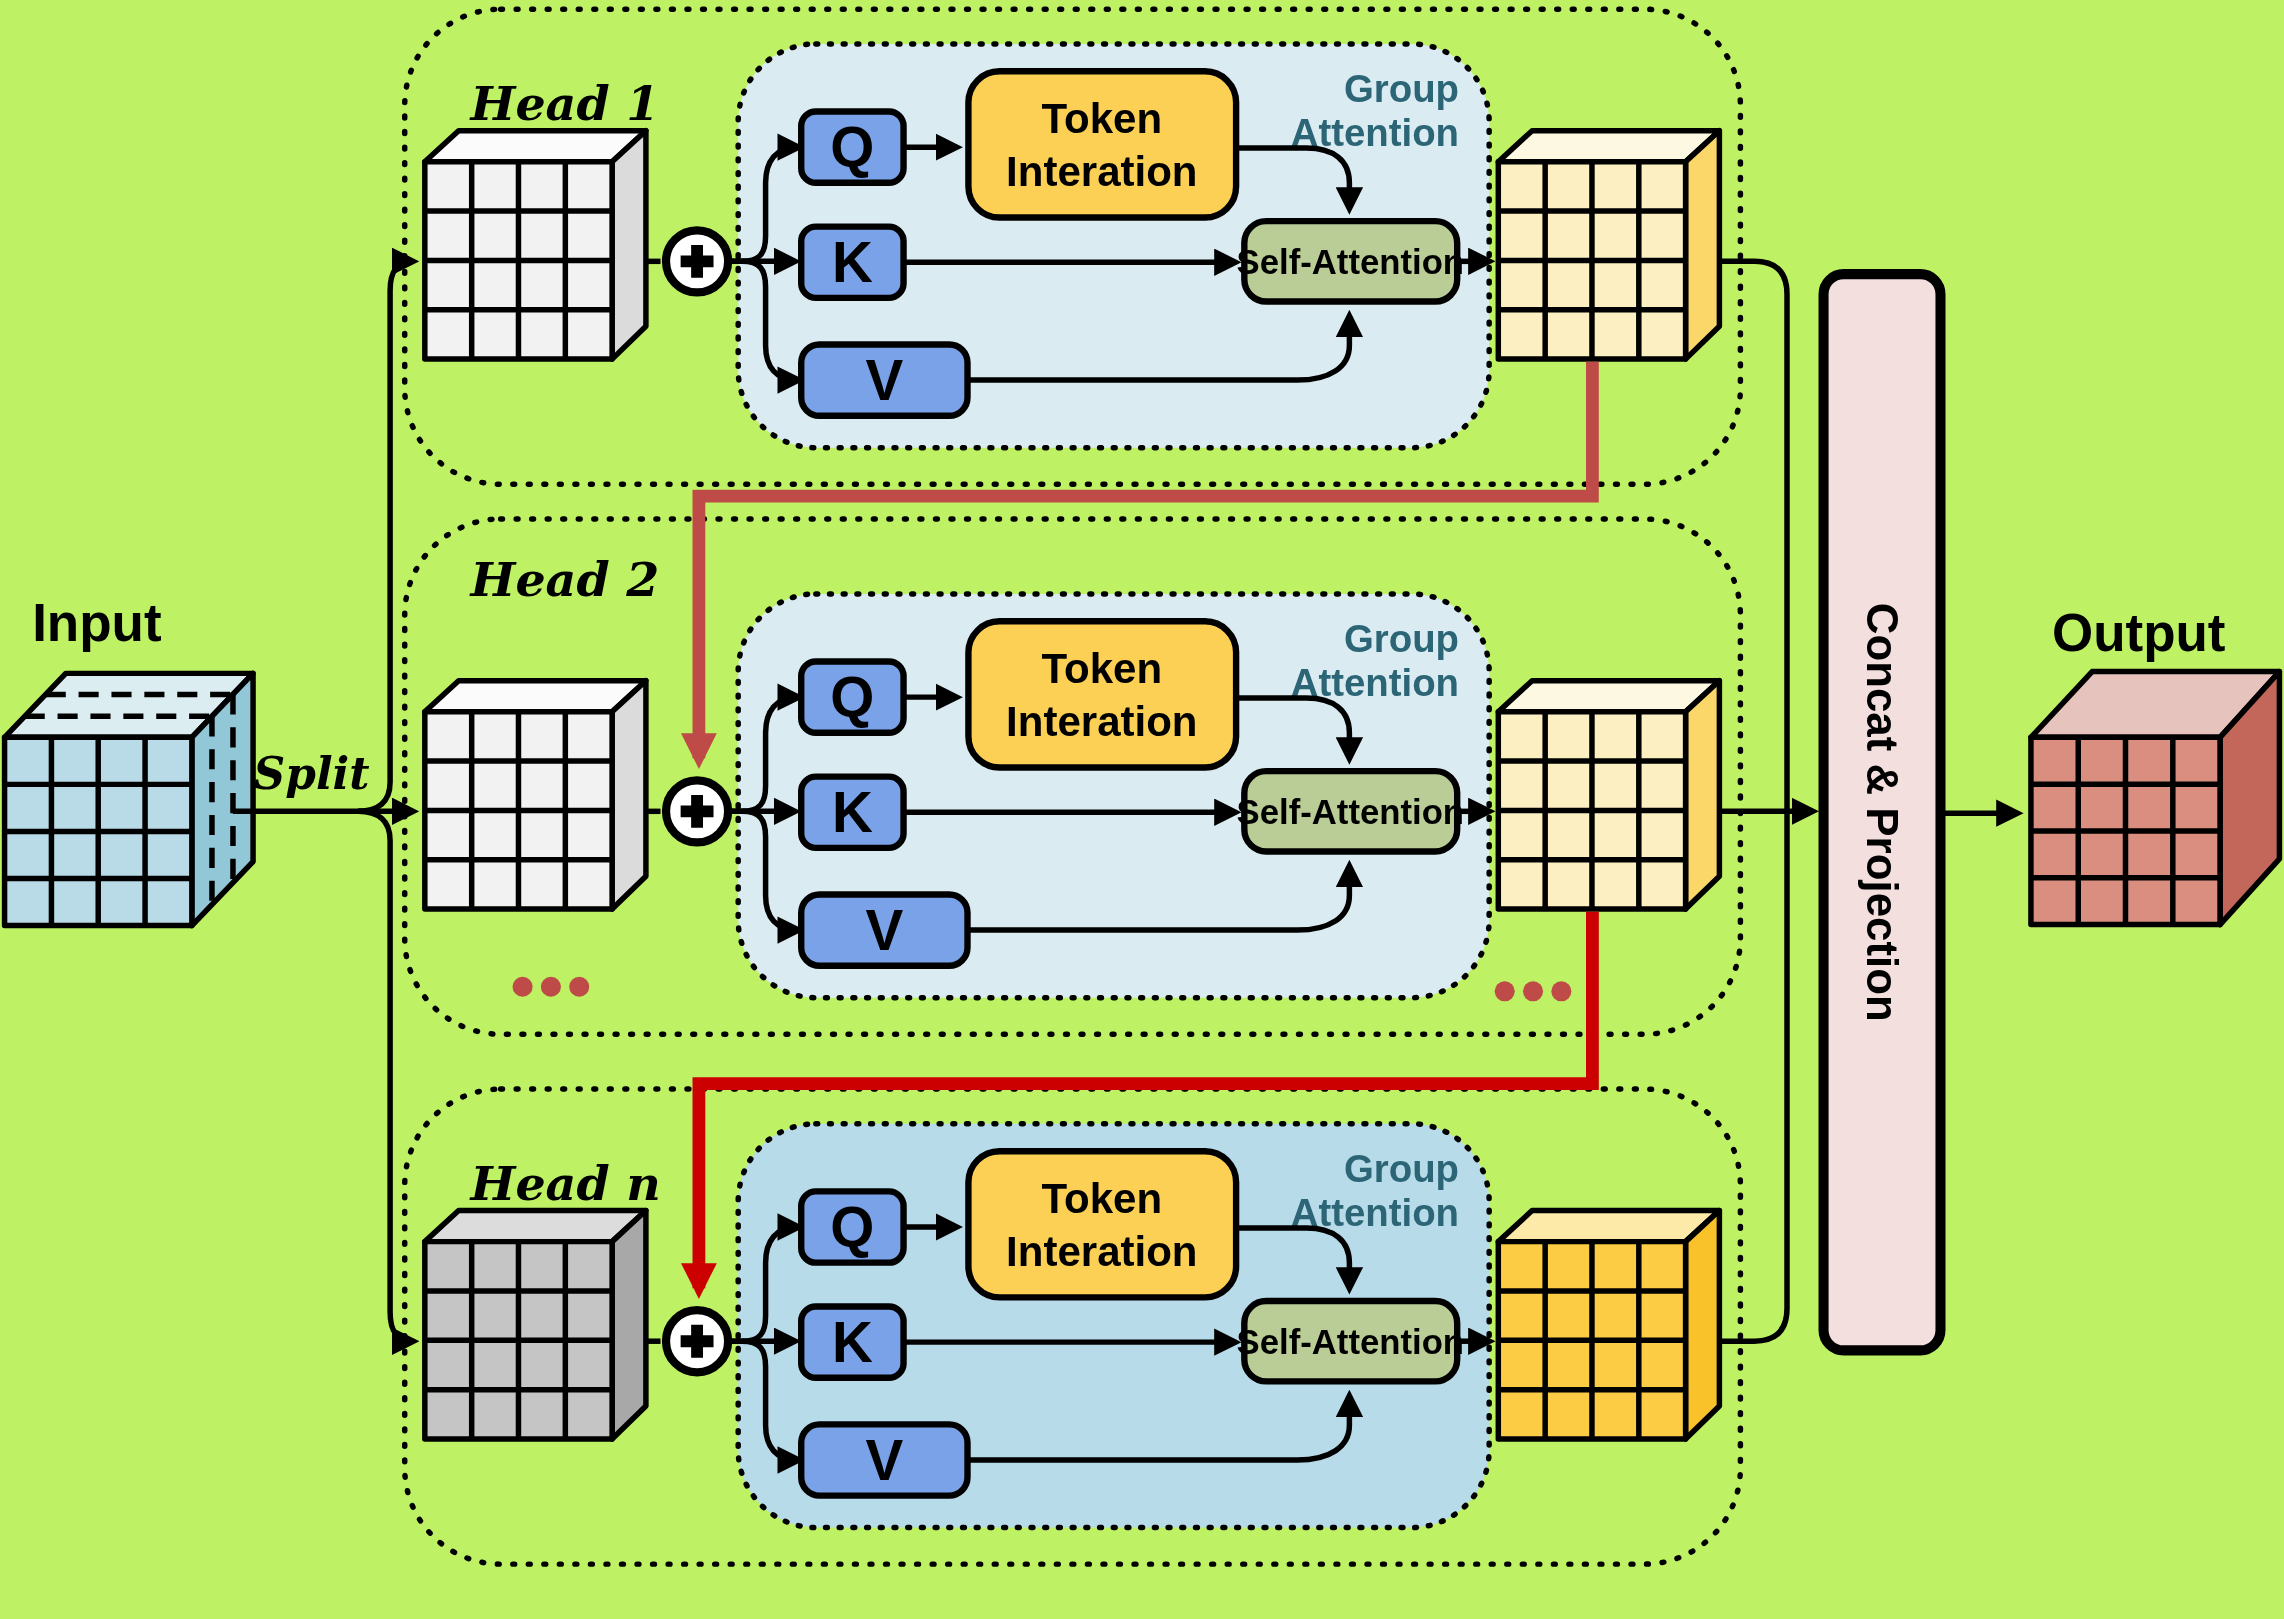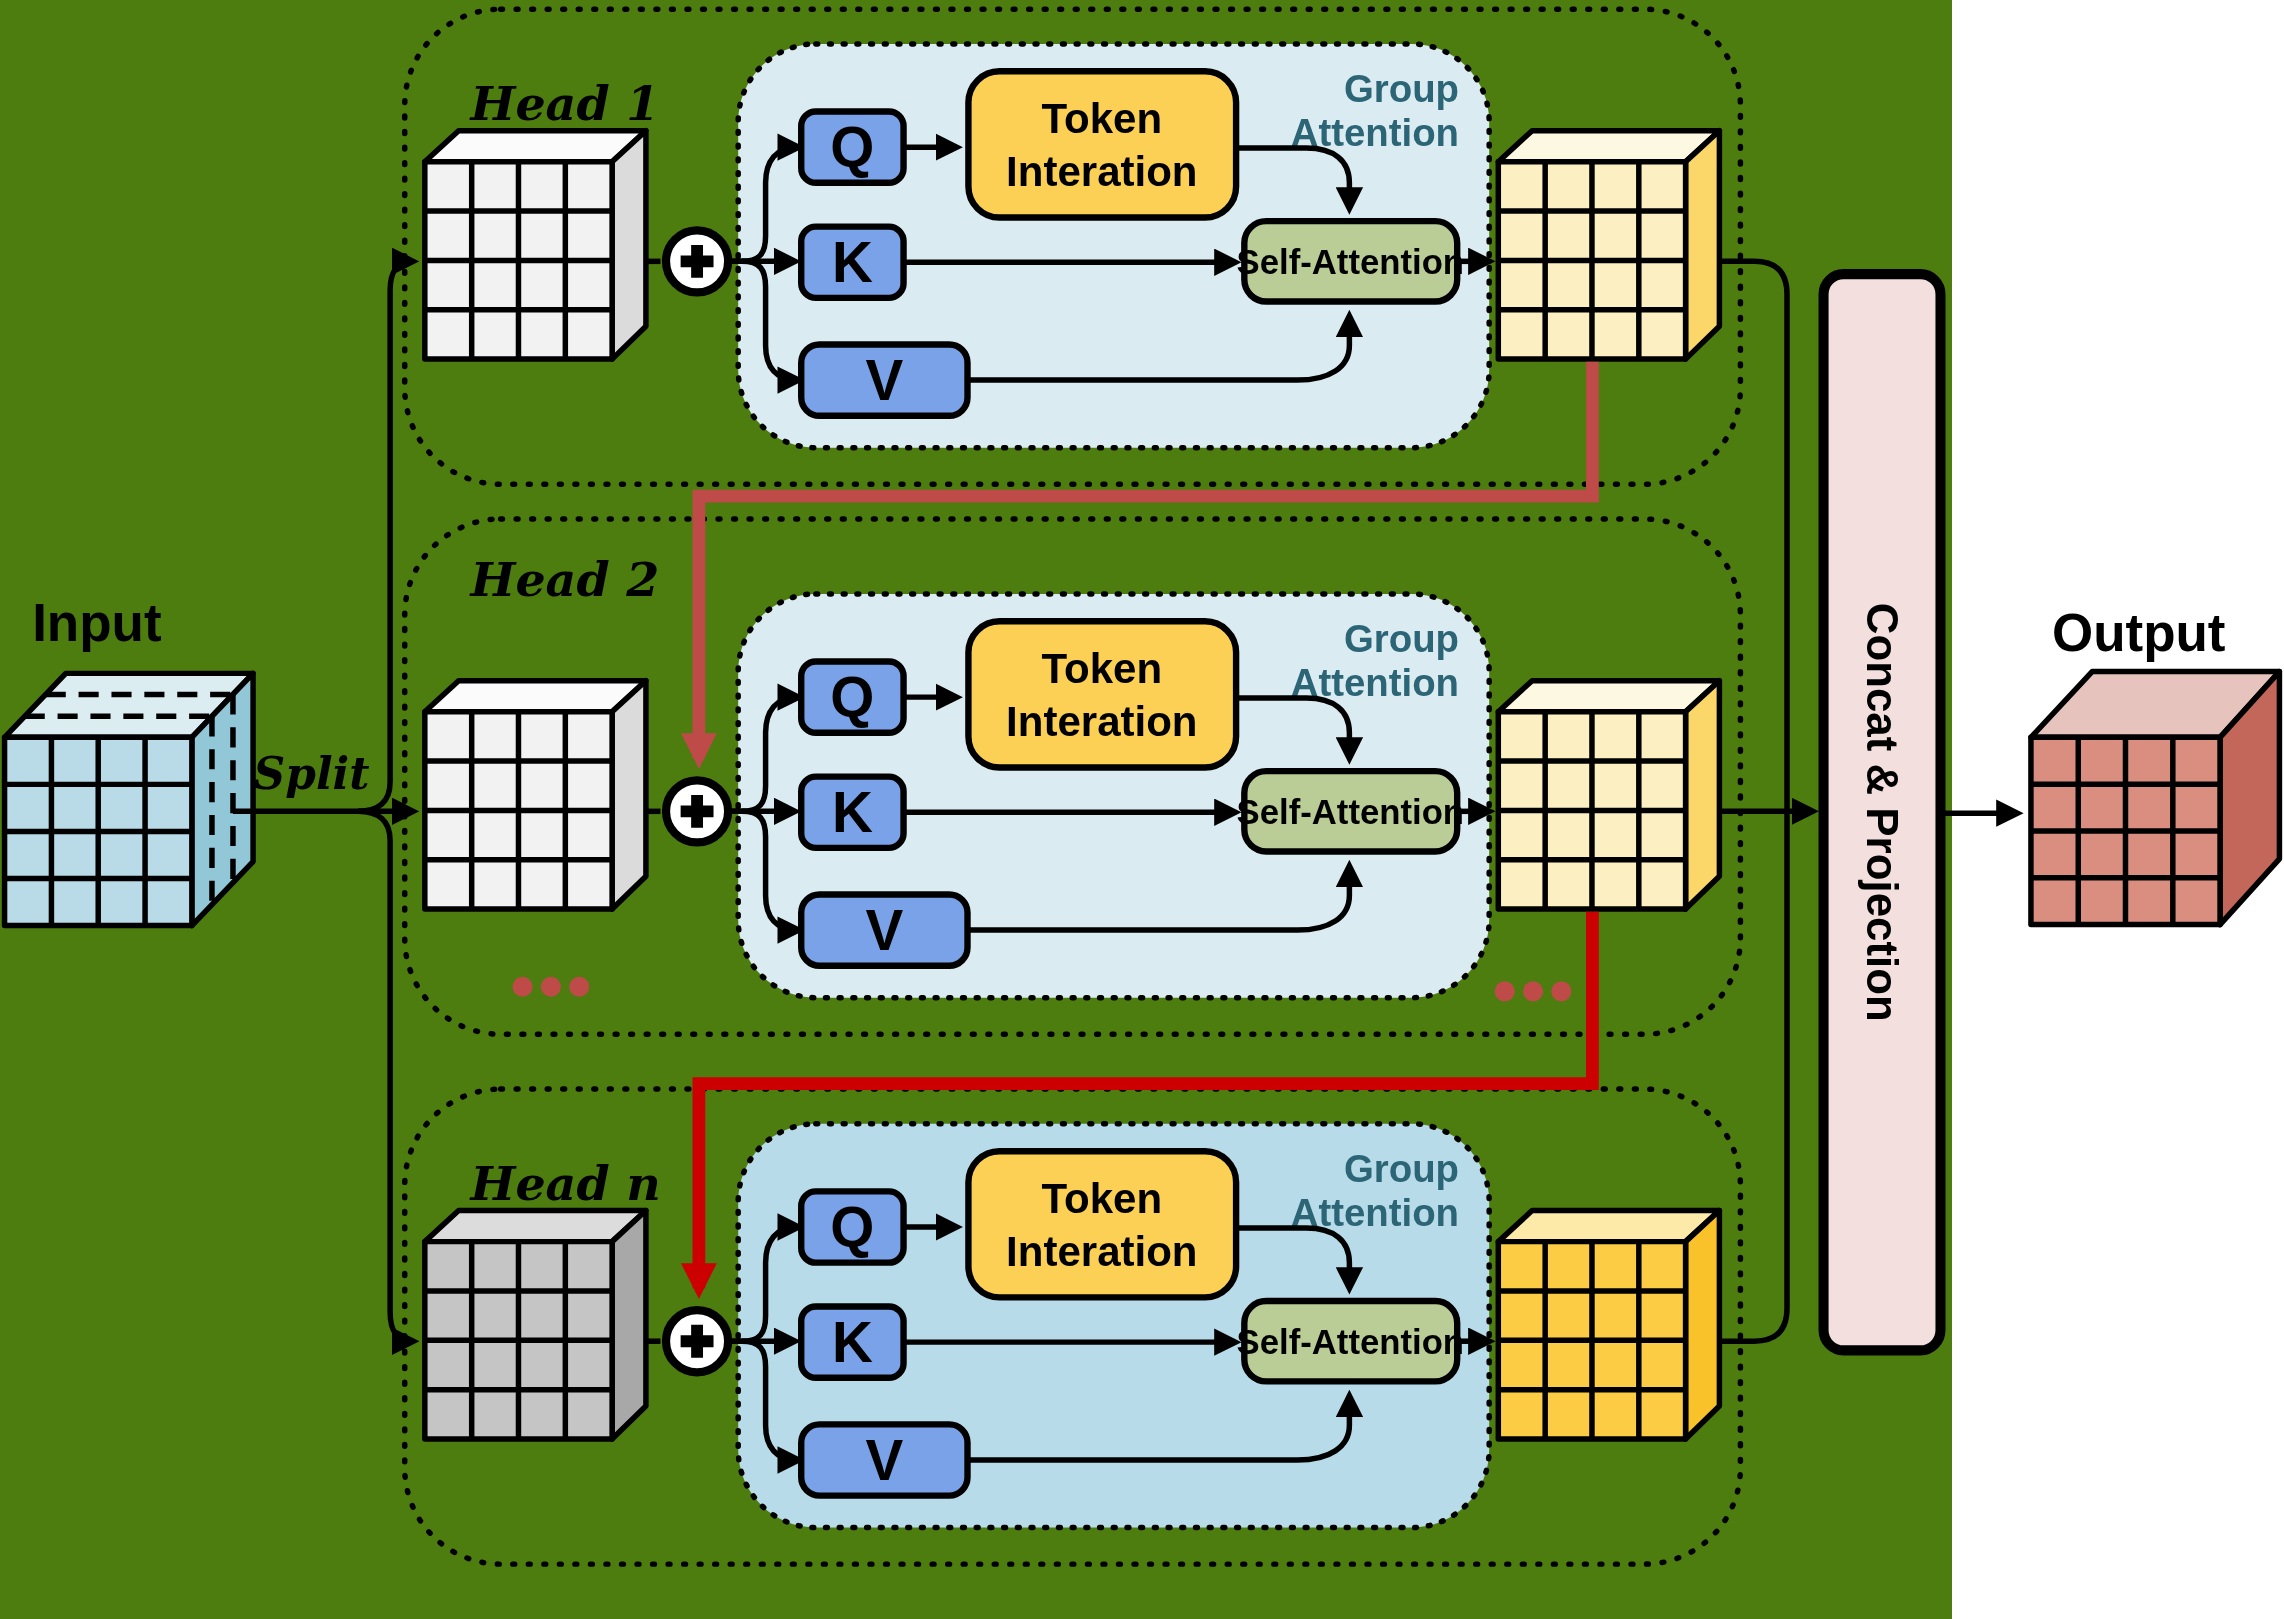--- a/index.html
+++ b/index.html
@@ -1,16 +1,16 @@
 <!DOCTYPE html>
 <html style="font-size:14.6px"><head>
 <meta charset="utf-8">
 <style>
   html,body{margin:0;padding:0;background:#ffffff;}
-  .stage{width:1952px;height:1619px;background:#4d7c0f;position:relative;font-family:"Liberation Sans",sans-serif;}
+  .stage{width:2284px;height:1619px;background:#bef264;position:relative;font-family:"Liberation Sans",sans-serif;}
   svg{display:block;}
   text{user-select:none;}
   .lbl-sans{font-family:"Liberation Sans","DejaVu Sans",sans-serif;font-weight:bold;}
   .lbl-serif{font-family:"DejaVu Serif","Liberation Serif",serif;font-weight:bold;font-style:italic;}
 </style>
 </head>
 <body>
 
 <div class="stage">
 <svg width="2284" height="1619" viewBox="0 0 2500 1772" xmlns="http://www.w3.org/2000/svg">

